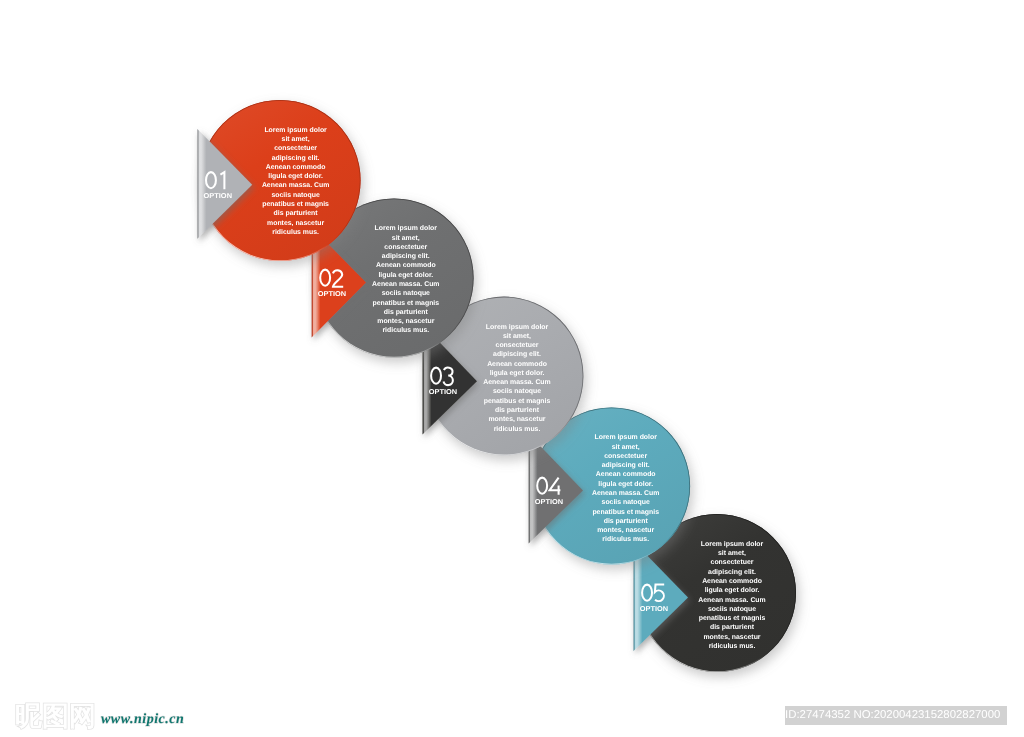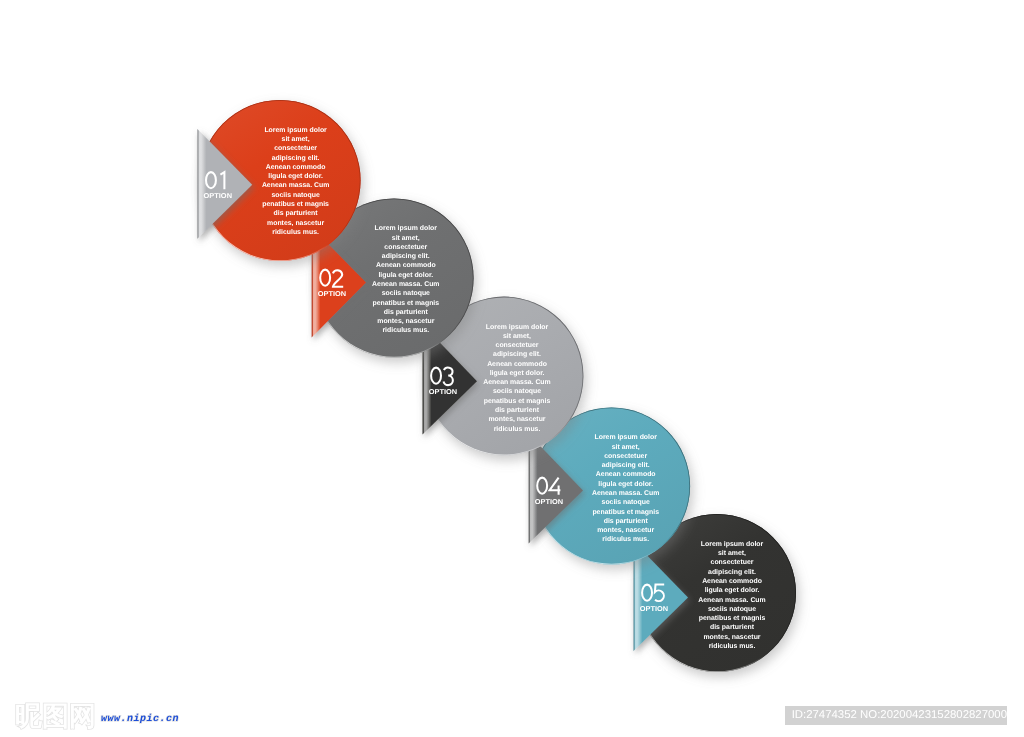--- a/index.html
+++ b/index.html
@@ -3,24 +3,24 @@
 <meta charset="utf-8">
 <title>Infographic</title>
 <style>
   html,body{margin:0;padding:0;background:#fff;}
   body{width:1024px;height:737px;overflow:hidden;font-family:"Liberation Sans",sans-serif;-webkit-font-smoothing:antialiased;text-rendering:geometricPrecision;}
   svg text{-webkit-font-smoothing:antialiased;text-rendering:geometricPrecision;}
   #stage{position:relative;width:1024px;height:610px;background:#fff;}
   #art{position:absolute;left:0;top:0;}
   .wm-cn{position:absolute;left:15px;top:704px;font-family:"DejaVu Sans",sans-serif;font-size:27px;font-weight:bold;
          color:#fff;-webkit-text-stroke:1.5px #e3e3e3;paint-order:stroke fill;letter-spacing:0px;line-height:26px;}
-  .wm-url{position:absolute;left:101px;top:710px;font-family:Liberation Mono, monospace;font-size:10px;font-style:italic;font-weight:bold;
-         color:#1d4ed8;-webkit-text-stroke:1.4px #e4e4e4;paint-order:stroke fill;letter-spacing:0.5px;line-height:20px;}
+  .wm-url{position:absolute;left:101px;top:710px;font-family:Liberation Serif, serif;font-size:14px;font-style:italic;font-weight:bold;
+         color:#0f766e;-webkit-text-stroke:1.4px #e4e4e4;paint-order:stroke fill;letter-spacing:0.5px;line-height:20px;}
   .idbar{position:absolute;left:785px;top:706px;width:222px;height:19.3px;background:#d2d2d2;color:#fff;font-size:11.4px;
-         font-family:"Liberation Sans",sans-serif;white-space:nowrap;text-align:right;line-height:19.8px;}
+         font-family:"Liberation Sans",sans-serif;white-space:nowrap;text-align:left;line-height:19.8px;}
 </style>
 </head>
 <body>
 
 <div id="stage">
   <svg id="art" width="1024" height="737" viewBox="0 0 1024 737" style="opacity:0.999">
       <defs>
         <filter id="softshadow" x="-35%" y="-35%" width="185%" height="185%">
           <feDropShadow dx="3" dy="5" stdDeviation="6" flood-color="#808080" flood-opacity="0.42"></feDropShadow>
         </filter>

